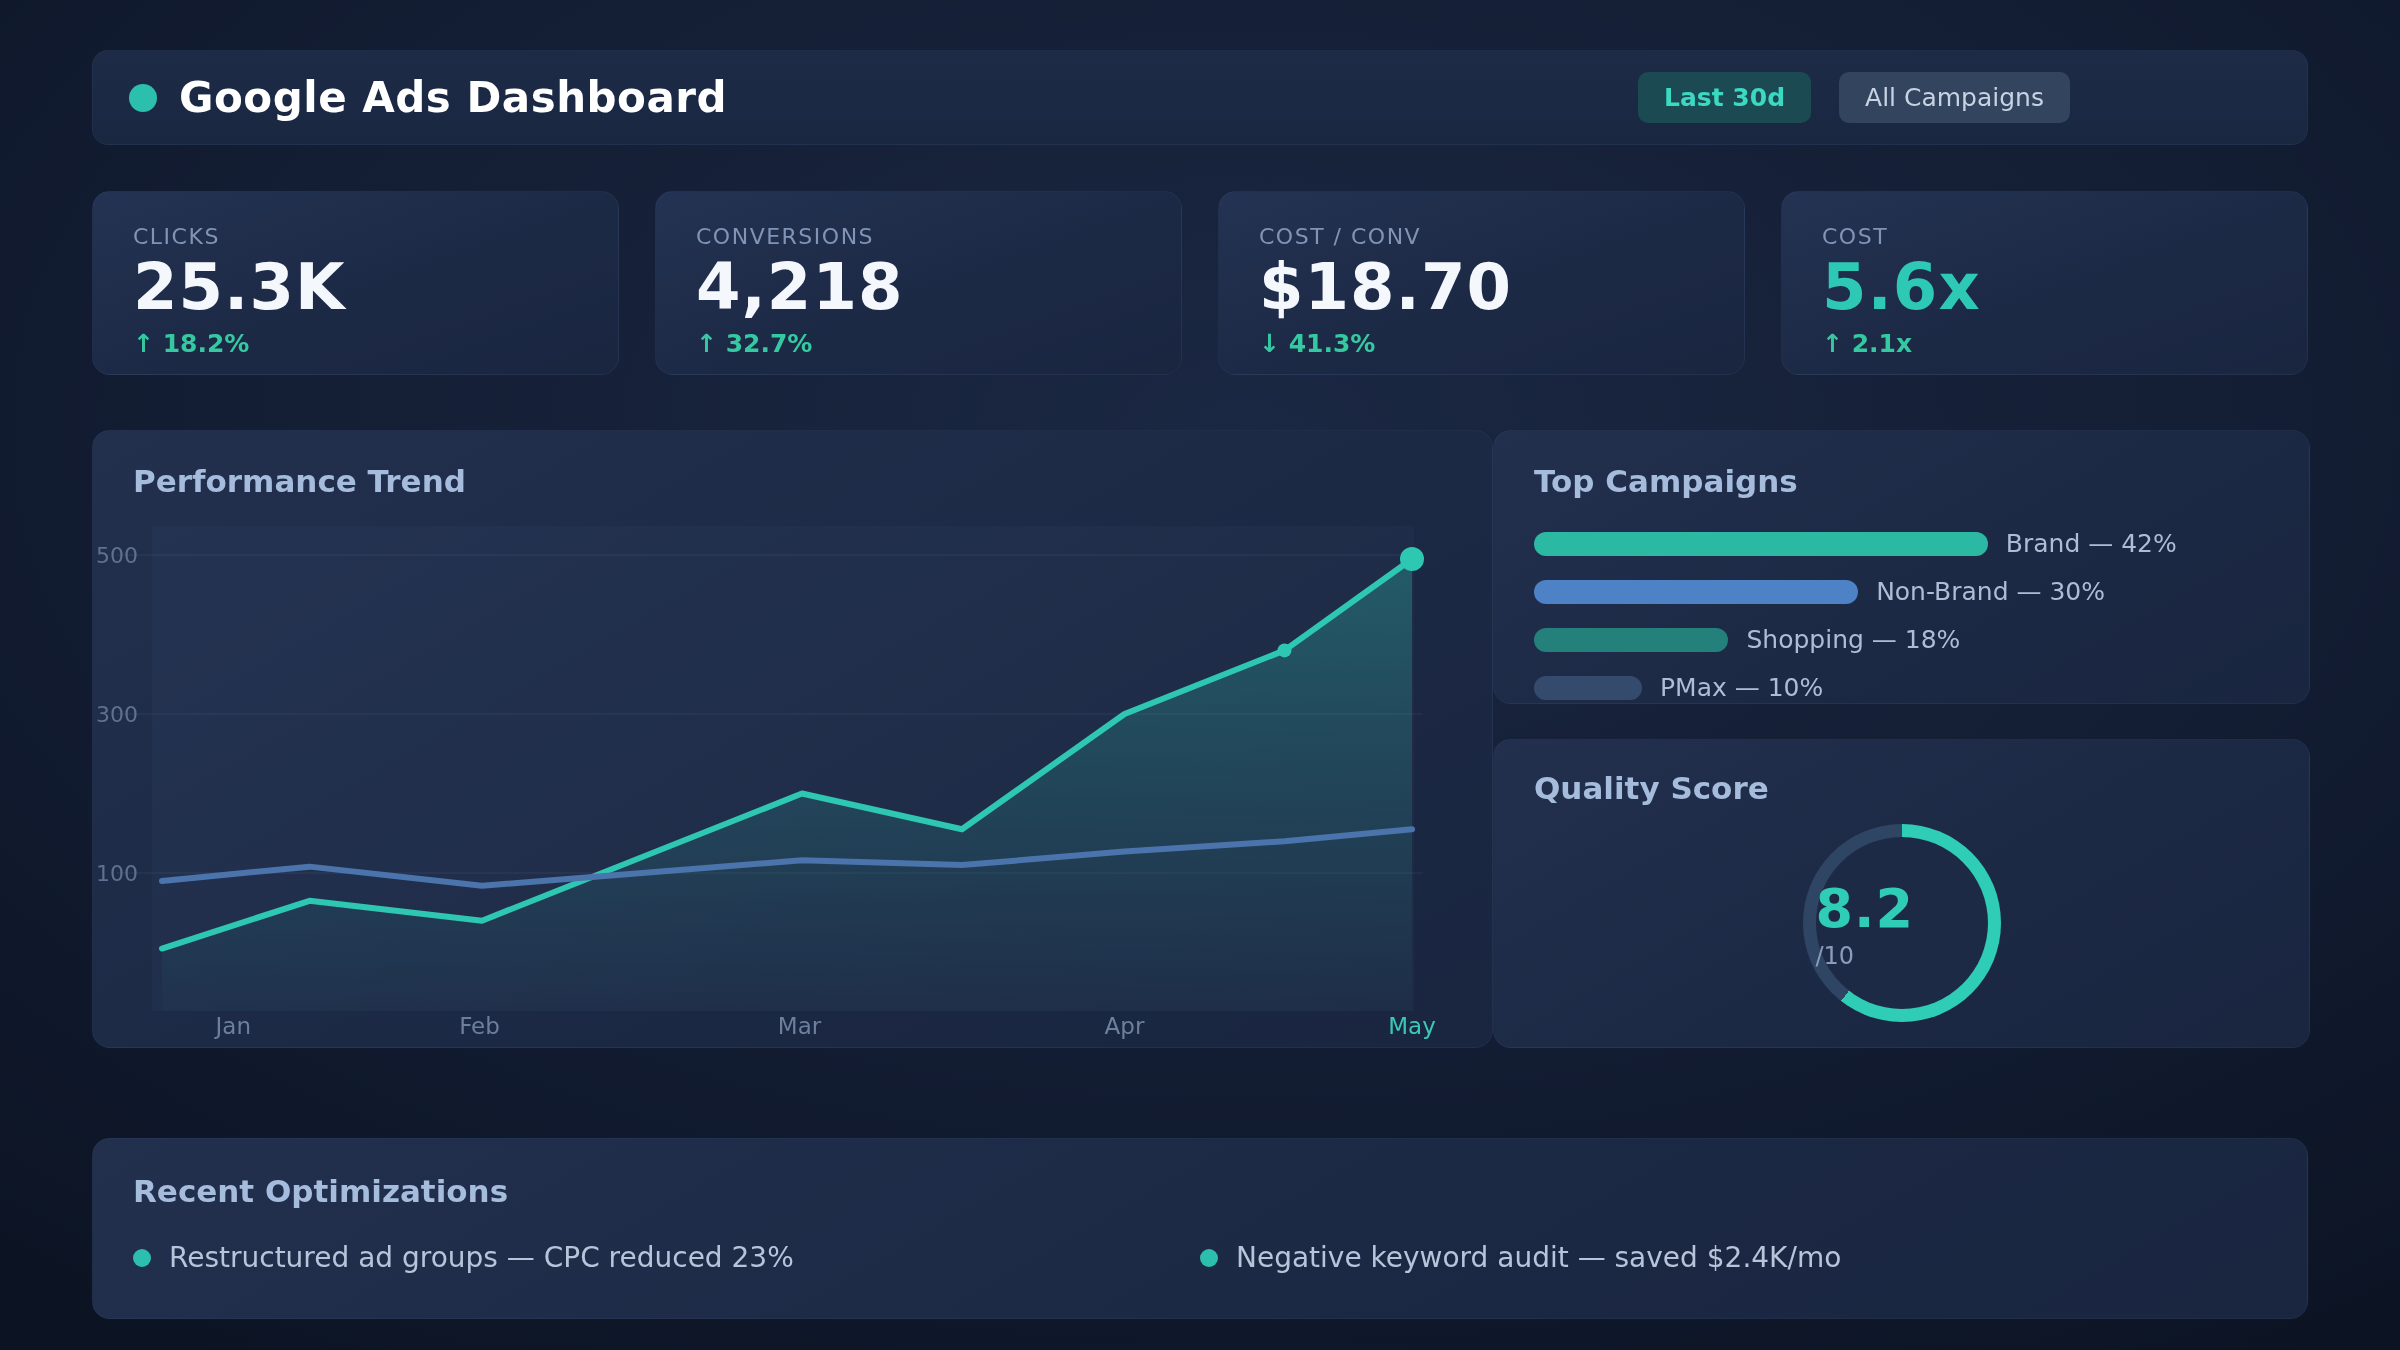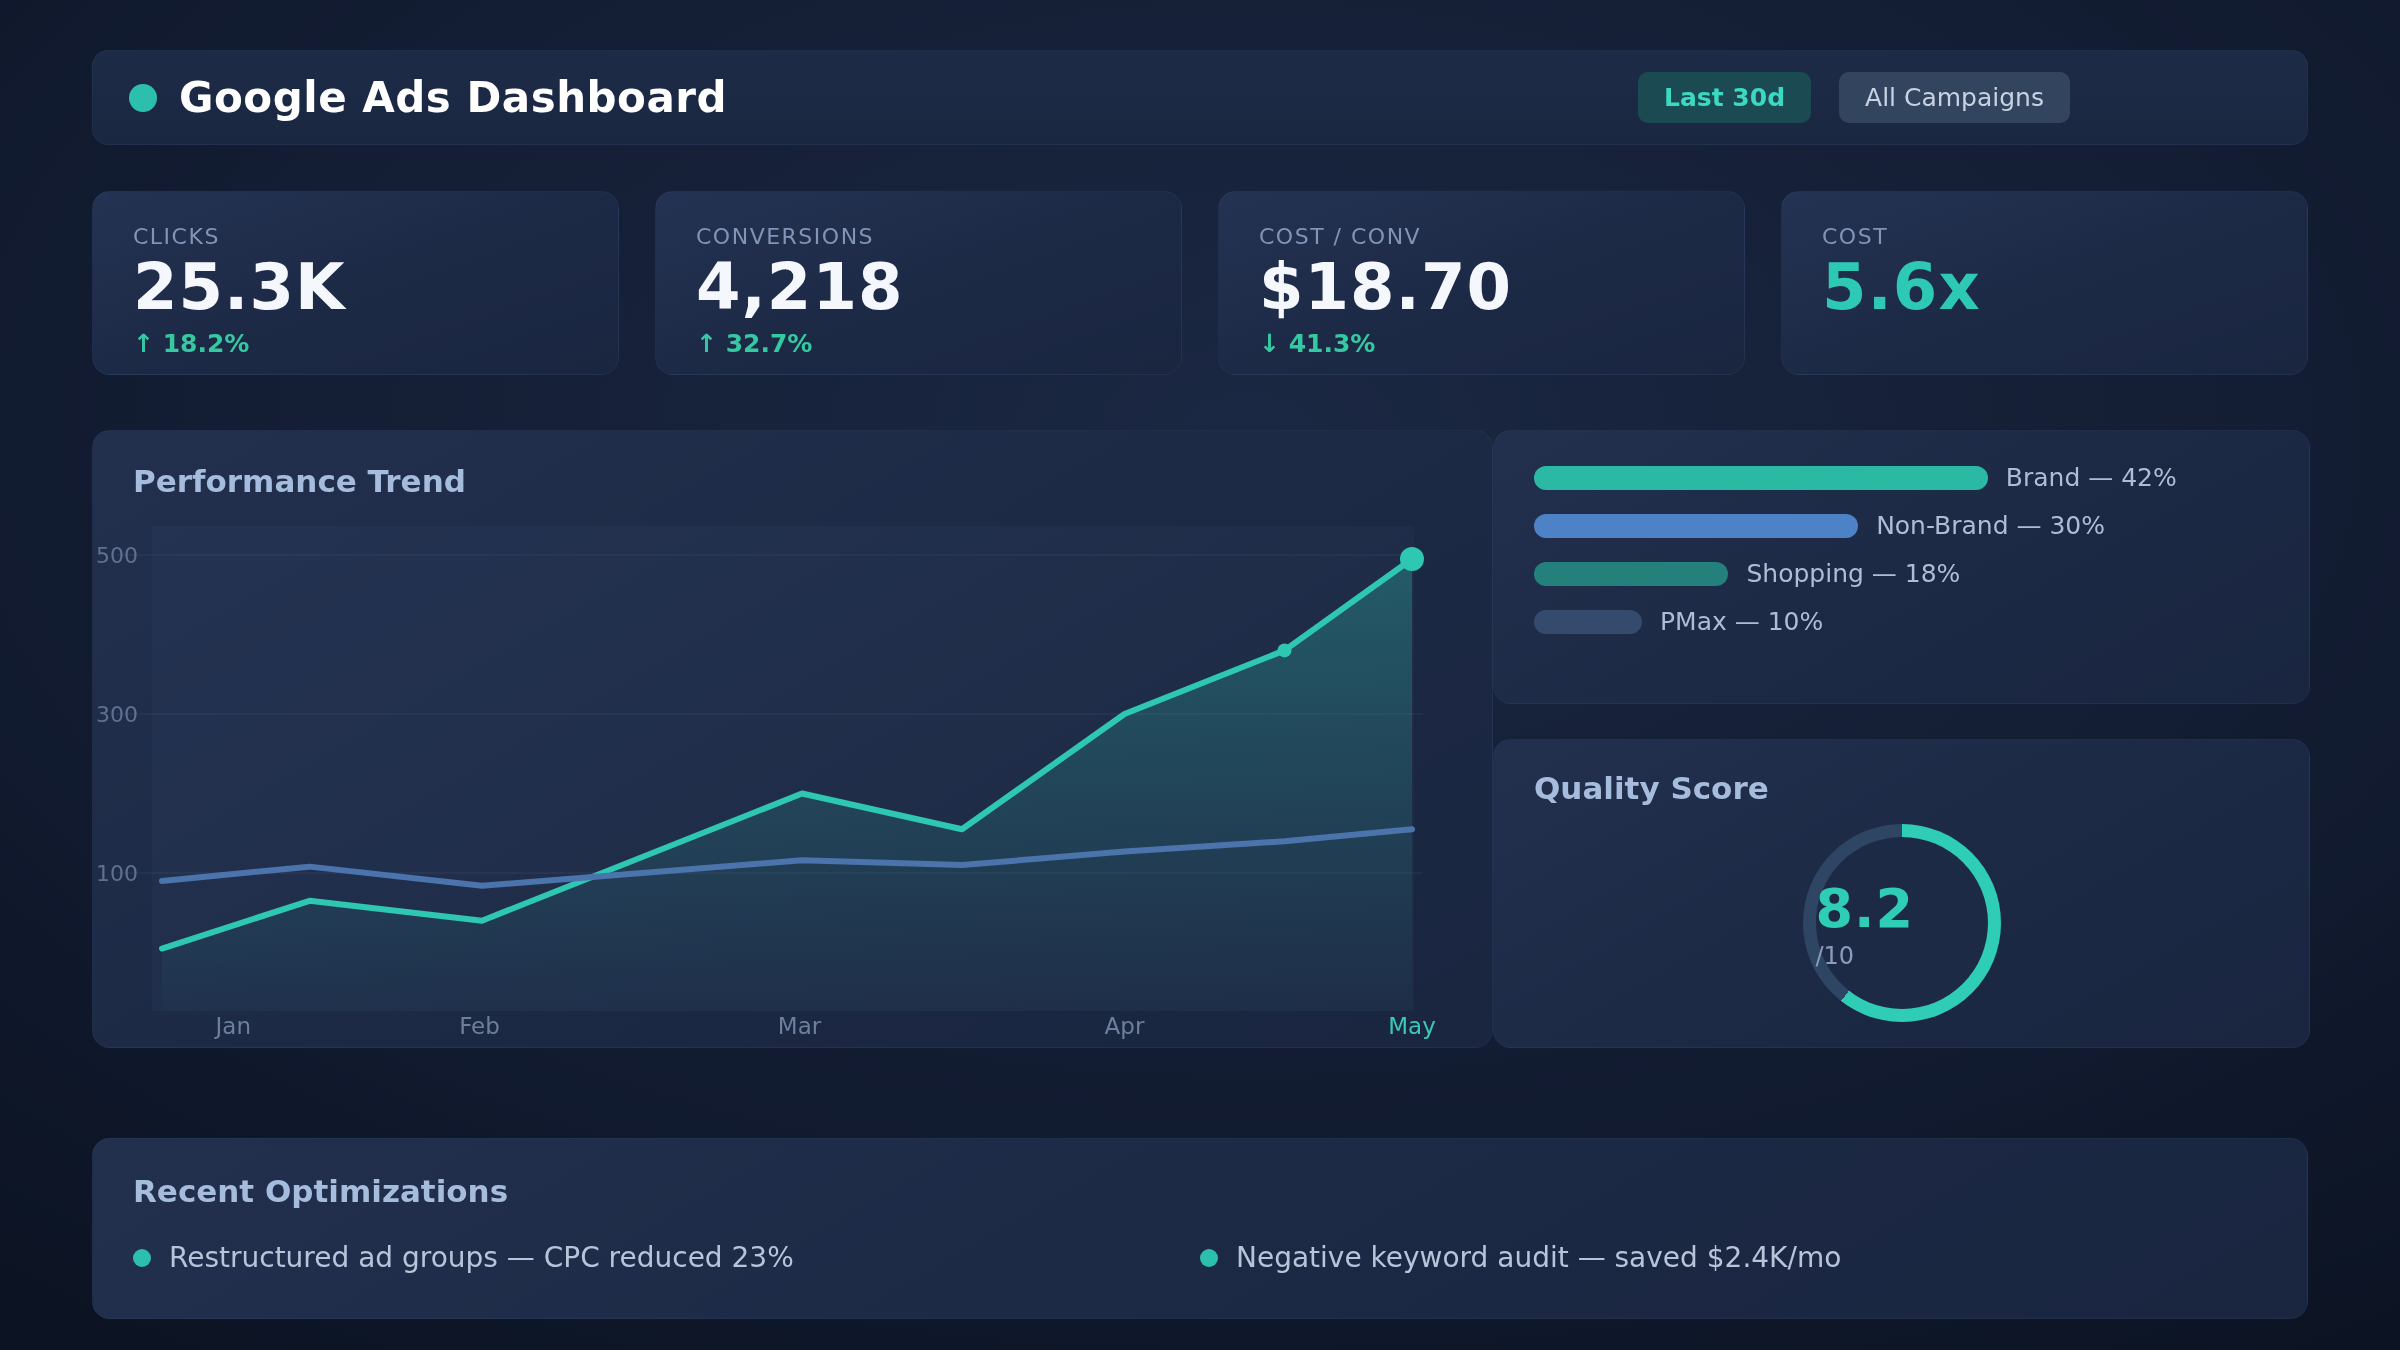--- a/index.html
+++ b/index.html
@@ -105,20 +105,21 @@
         <div class="kpi-delta">↑ 32.7%</div>
       </div>
       <div class="kpi">
         <div class="kpi-label">COST / CONV</div>
         <div class="kpi-value">$18.70</div>
         <div class="kpi-delta">↓ 41.3%</div>
       </div>
       <div class="kpi">
         <div class="kpi-label">COST</div>
         <div class="kpi-value" style="color: rgb(46, 201, 180);">5.6x</div>
+        <div class="kpi-delta">↑ 2.1x</div>
       </div>
     </div>
 
   <div class="main-row">
 
     <div class="card chart-card">
       <svg id="trend-svg" viewBox="0 0 1401 618">
         <defs>
           <linearGradient id="areaFill" x1="0" y1="0" x2="0" y2="1">
             <stop offset="0" stop-color="rgba(46,199,178,0.30)"></stop>
@@ -150,20 +151,21 @@
           <span class="xtick" style="left: 386.5px;">Feb</span>
           <span class="xtick" style="left: 706.5px;">Mar</span>
           <span class="xtick" style="left: 1031.5px;">Apr</span>
           <span class="xtick active" style="left: 1319px;">May</span>
         </div>
     </div>
 
     <div class="right-col">
 
       <div class="card camp-card">
+        <div class="card-title camp-title">Top Campaigns</div>
         <div id="campaign-list">
             <div class="camp-row">
               <div class="camp-bar" style="width: 61.74%; background: rgb(43, 185, 164);"></div>
               <span class="camp-label">Brand — 42%</span>
             </div>
             <div class="camp-row">
               <div class="camp-bar" style="width: 44.1%; background: rgb(77, 130, 198);"></div>
               <span class="camp-label">Non-Brand — 30%</span>
             </div>
             <div class="camp-row">

